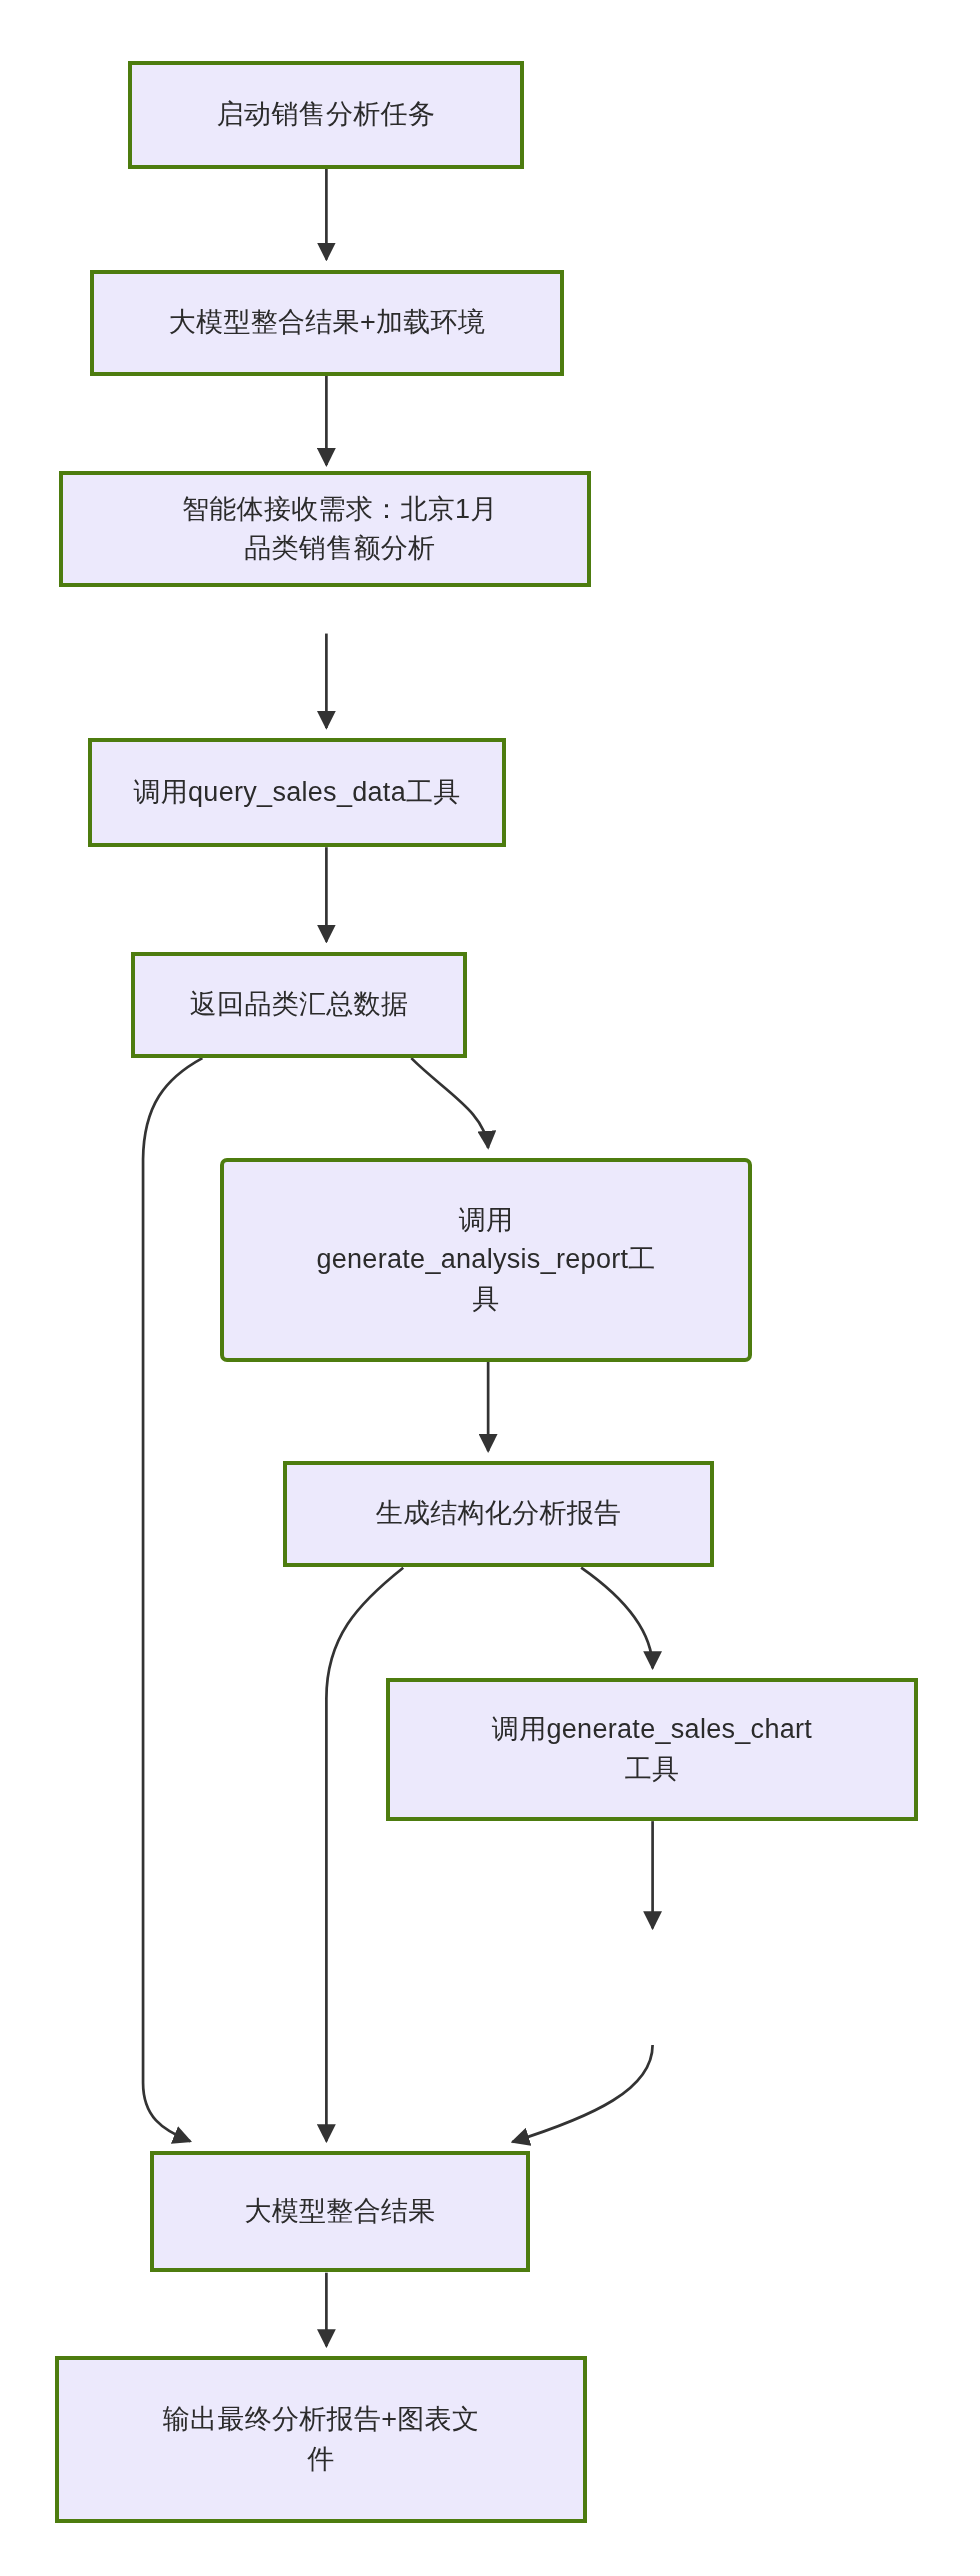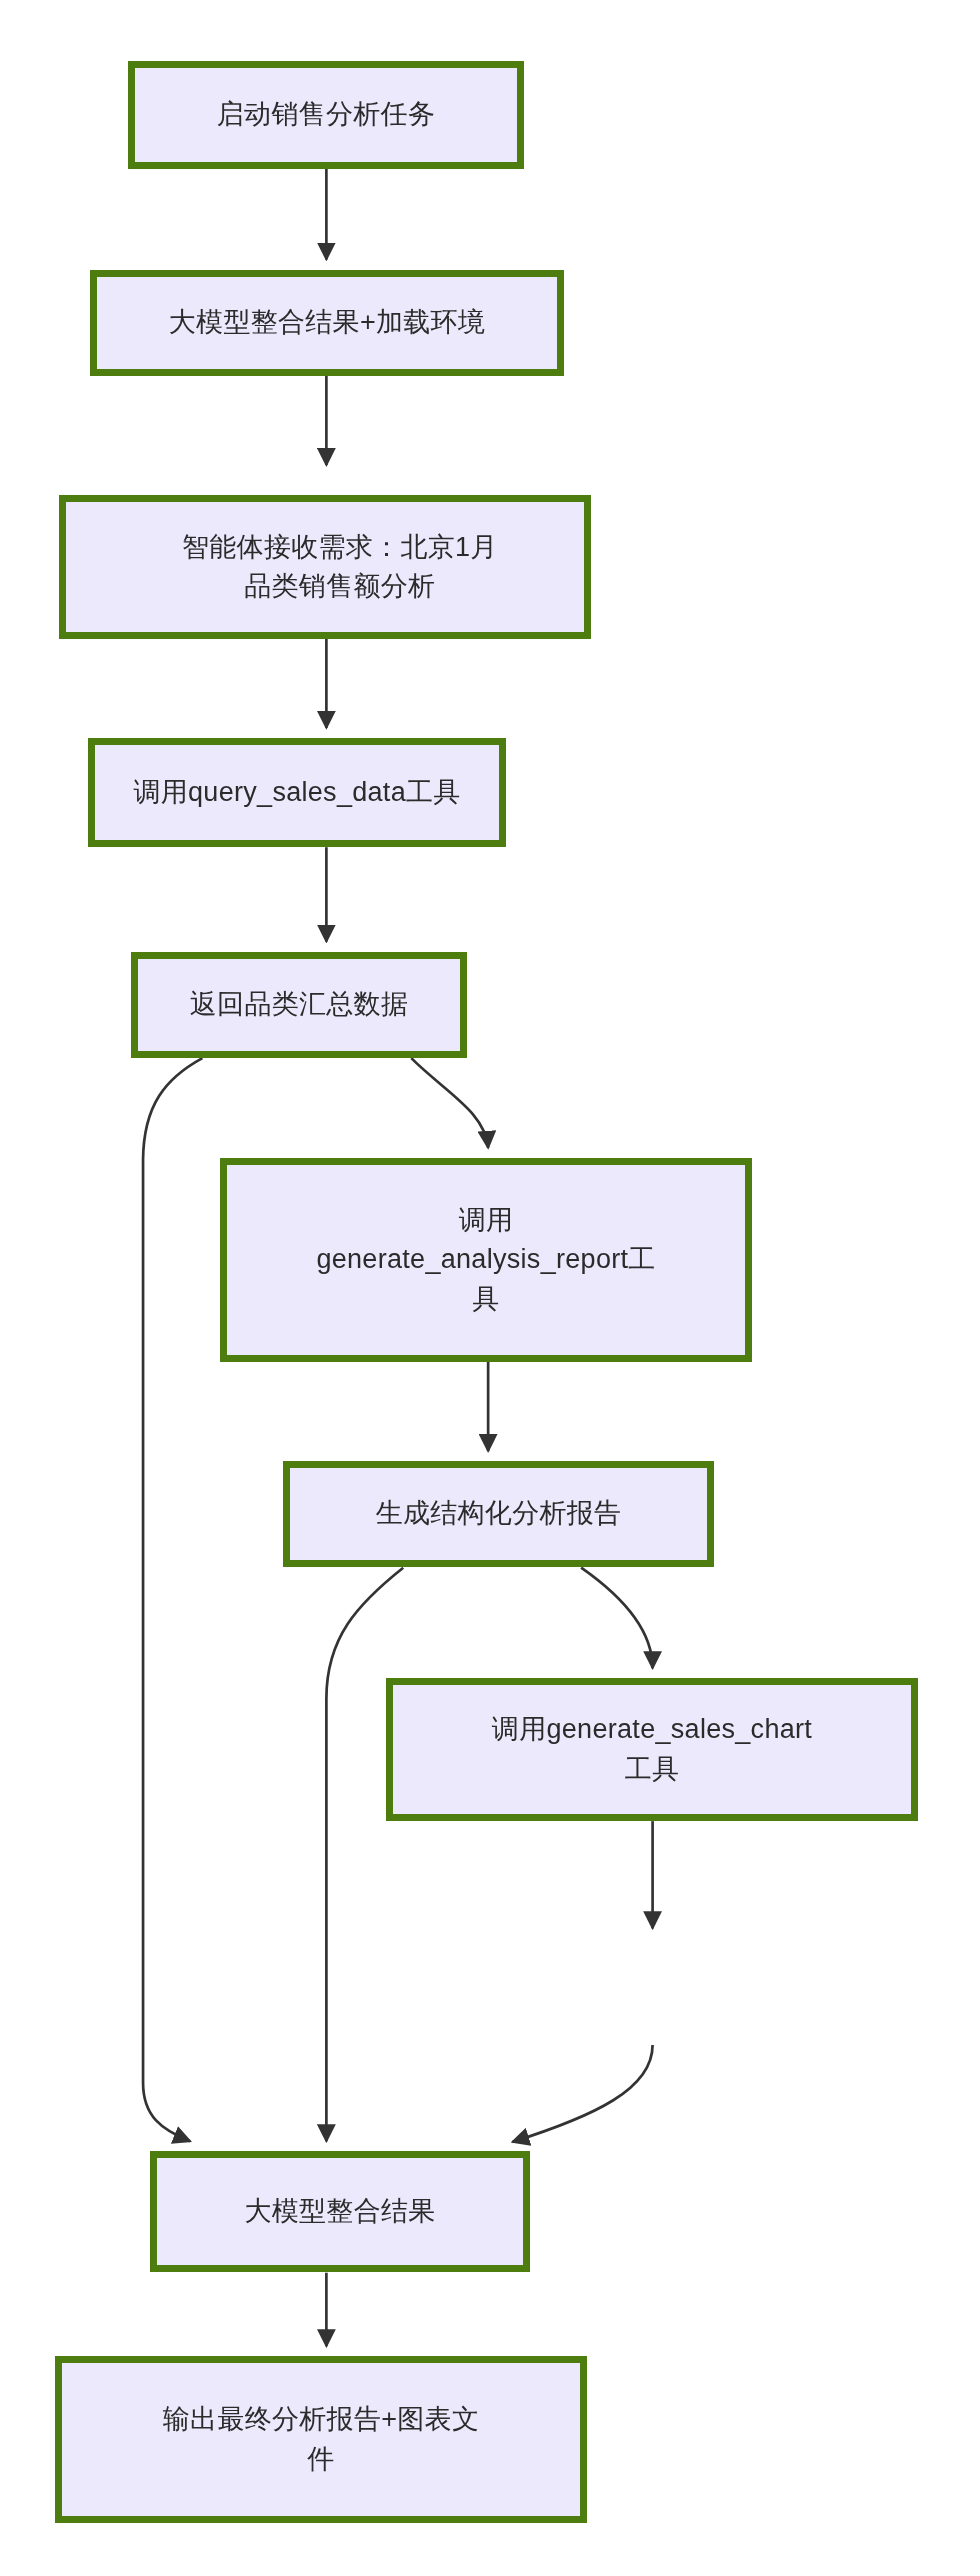--- a/index.html
+++ b/index.html
@@ -4,21 +4,21 @@
 <title>Flowchart</title>
 <style>
   html,body{margin:0;padding:0;background:#ffffff;}
   body{font-family:"Liberation Sans","DejaVu Sans",sans-serif;}
   #stage{position:relative;width:981px;height:2576px;background:#ffffff;overflow:hidden;}
   #edges{position:absolute;left:0;top:0;width:981px;height:2576px;pointer-events:none;}
   .node{
     position:absolute;
     box-sizing:border-box;
     background:#ece9fc;
-    border:7px solid #4d7c0f;
+    border:4px solid #4d7c0f;
     display:flex;
     align-items:center;
     justify-content:center;
     text-align:center;
     color:#2b2b2b;
     font-size:27px;
     line-height:1.45;
     letter-spacing:0.3px;
     padding:4px 9.4px;
     white-space:pre-line;
@@ -64,31 +64,31 @@
 
     <path d="M 484 3372 L 484 3481" stroke="#333333" stroke-width="4" fill="none" marker-end="url(#arrow)"></path>
   </svg>
 
   <div class="node" id="node-n1" style="left: 128px; top: 61px; width: 396px; height: 108px;">
     <span class="node-label">启动销售分析任务</span>
   </div>
   <div class="node" id="node-n2" style="left: 90px; top: 270px; width: 474px; height: 106px;">
     <span class="node-label">大模型整合结果+加载环境</span>
   </div>
-  <div class="node" id="node-n3" style="left: 59px; top: 495px; width: 532px; height: 144px; padding-left: 39px;">
+  <div class="node" id="node-n3" style="left: 59px; top: 471px; width: 532px; height: 116px; padding-left: 39px;">
     <span class="node-label">智能体接收需求：北京1月
 品类销售额分析</span>
   </div>
   <div class="node" id="node-n4" style="left: 88px; top: 738px; width: 418px; height: 109px;">
     <span class="node-label">调用query_sales_data工具</span>
   </div>
   <div class="node" id="node-n5" style="left: 131px; top: 952px; width: 336px; height: 106px;">
     <span class="node-label">返回品类汇总数据</span>
   </div>
-  <div class="node" id="node-n6" style="left: 220px; top: 1158px; width: 532px; height: 204px;">
+  <div class="node" id="node-n6" style="left: 220px; top: 1158px; width: 532px; height: 204px; border-radius: 7px;">
     <span class="node-label">调用
 generate_analysis_report工
 具</span>
   </div>
   <div class="node" id="node-n7" style="left: 283px; top: 1461px; width: 431px; height: 106px;">
     <span class="node-label">生成结构化分析报告</span>
   </div>
   <div class="node" id="node-n8" style="left: 386px; top: 1678px; width: 532px; height: 143px;">
     <span class="node-label">调用generate_sales_chart
 工具</span>

